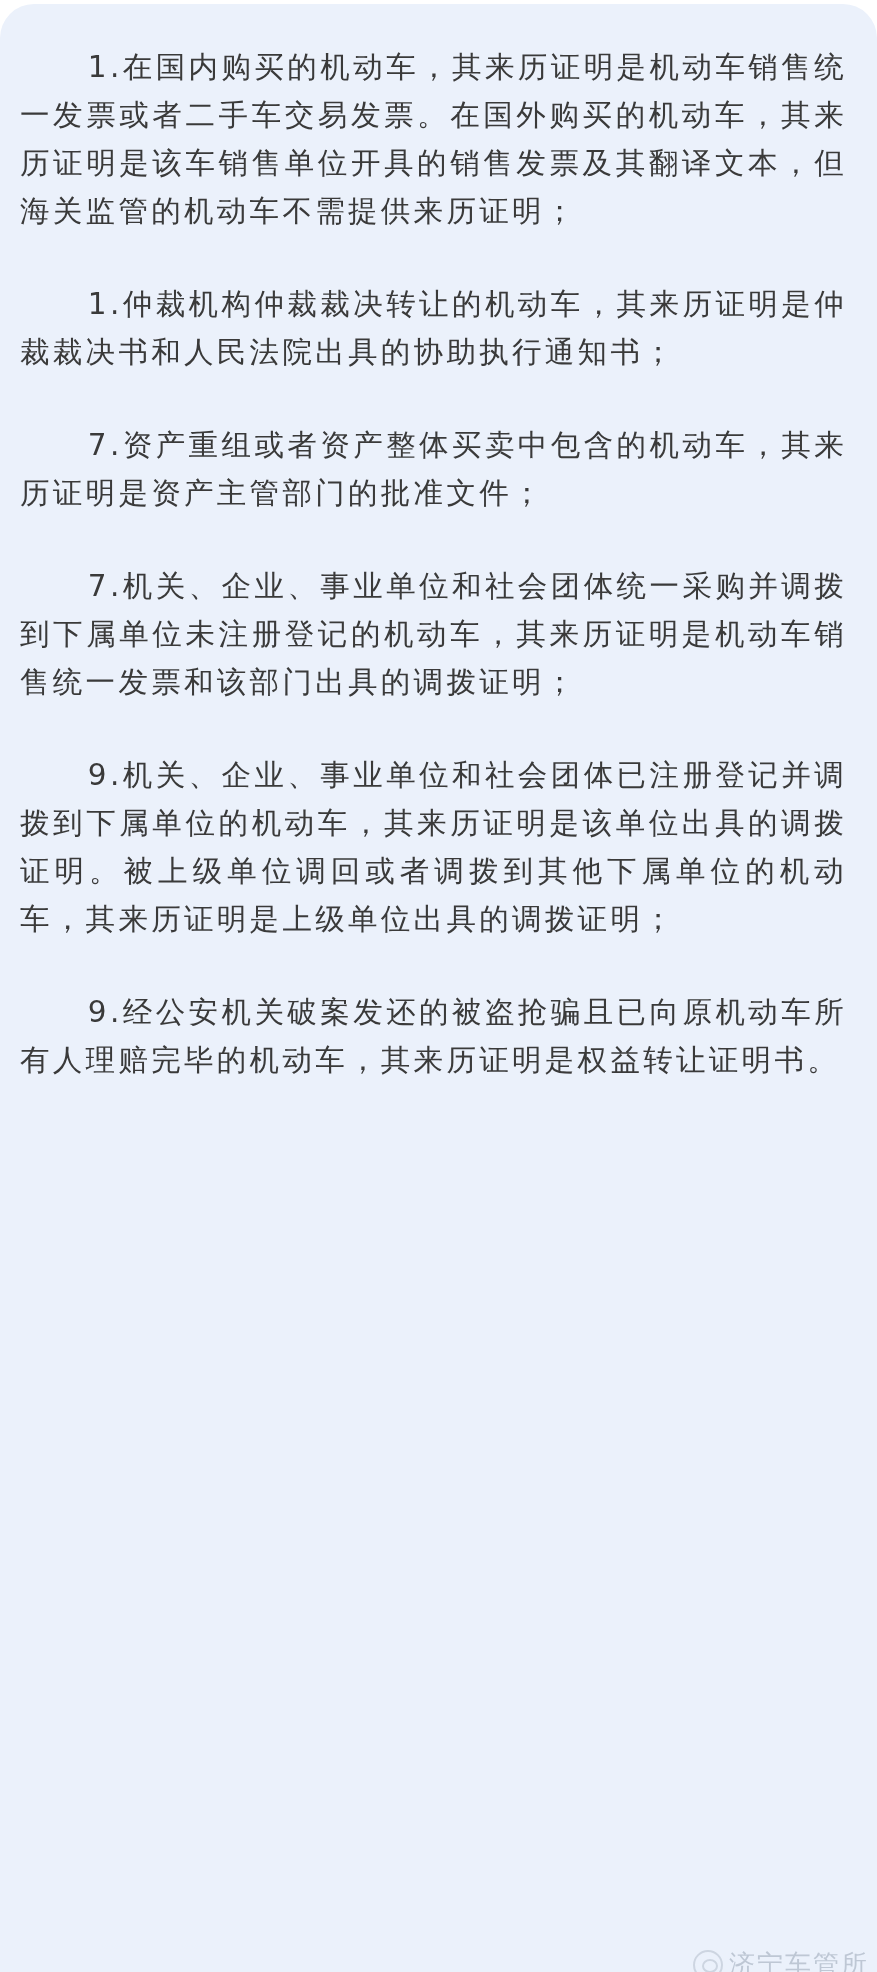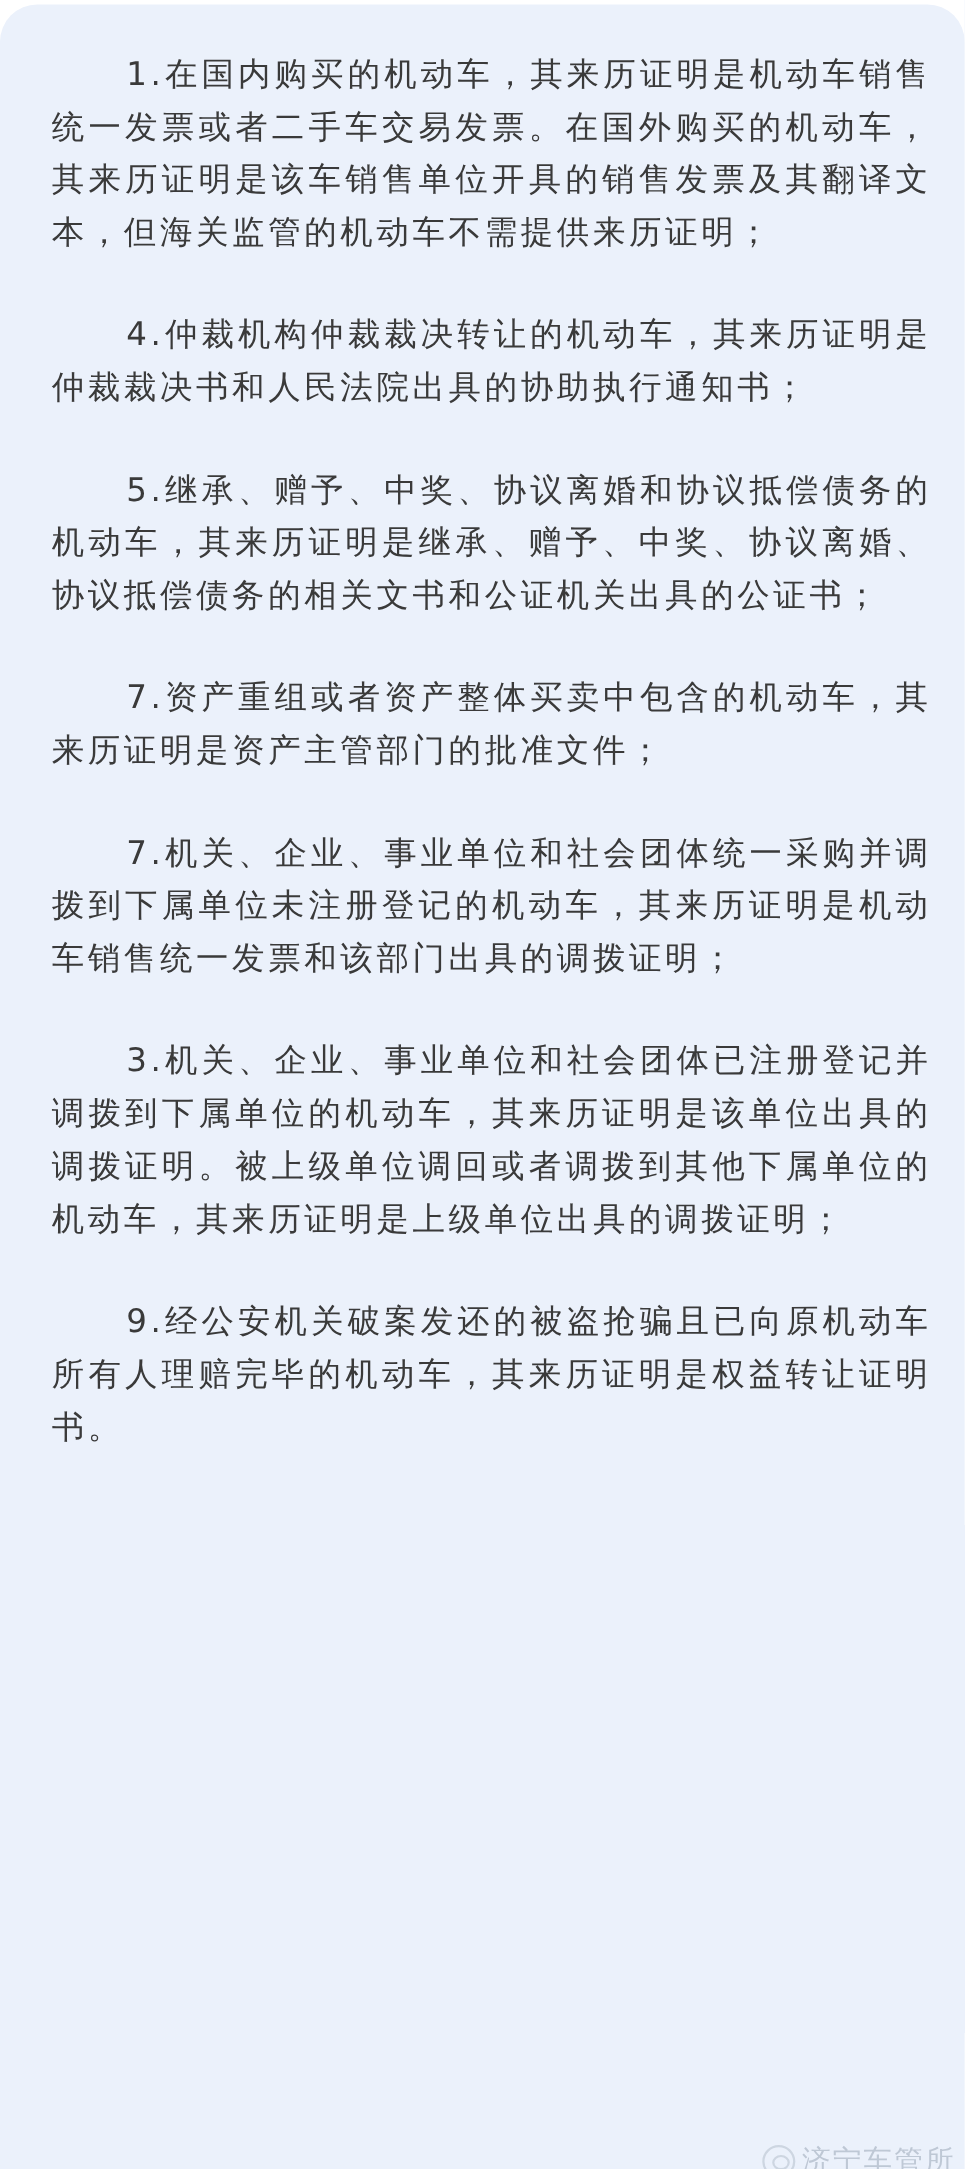--- a/index.html
+++ b/index.html
@@ -16,21 +16,21 @@
     .card {
       position: absolute;
       left: 0;
       top: 4px;
       width: 877px;
       height: 1968px;
       background: #ebf1fb;
       border-top-left-radius: 34px;
       border-top-right-radius: 34px;
       box-sizing: border-box;
-      padding: 39px 30px 0 47px;
+      padding: 39px 30px 0 20px;
     }
     .para {
       font-family: "DejaVu Sans", "Liberation Sans", sans-serif;
       font-size: 29.5px;
       line-height: 48px;
       color: #3a3a3a;
       letter-spacing: 3.3px;
       text-indent: 2.3em;
       margin: 0 0 45px 0;
       text-align: justify;
@@ -68,24 +68,23 @@
       height: 10px;
       border: 2px solid #b5bfcc;
       border-radius: 50%;
     }
   </style>
 </head>
 <body>
 
 <div class="card">
   <p class="para"><span>1.在国内购买的机动车，其来历证明是机动车销售统一发票或者二手车交易发票。在国外购买的机动车，其来历证明是该车销售单位开具的销售发票及其翻译文本，但海关监管的机动车不需提供来历证明；</span></p>
-  <p class="para"><span>4.仲裁机构仲裁裁决转让的机动车，其来历证明是仲裁裁决书和人民法院出具的协助执行通知书；</span></p>
-  <p class="para"><span>5.继承、赠予、中奖、协议离婚和协议抵偿债务的机动车，其来历证明是继承、赠予、中奖、协议离婚、协议抵偿债务的相关文书和公证机关出具的公证书；</span></p>
+  <p class="para"><span>1.仲裁机构仲裁裁决转让的机动车，其来历证明是仲裁裁决书和人民法院出具的协助执行通知书；</span></p>
   <p class="para"><span>7.资产重组或者资产整体买卖中包含的机动车，其来历证明是资产主管部门的批准文件；</span></p>
   <p class="para"><span>7.机关、企业、事业单位和社会团体统一采购并调拨到下属单位未注册登记的机动车，其来历证明是机动车销售统一发票和该部门出具的调拨证明；</span></p>
-  <p class="para"><span>3.机关、企业、事业单位和社会团体已注册登记并调拨到下属单位的机动车，其来历证明是该单位出具的调拨证明。被上级单位调回或者调拨到其他下属单位的机动车，其来历证明是上级单位出具的调拨证明；</span></p>
+  <p class="para"><span>9.机关、企业、事业单位和社会团体已注册登记并调拨到下属单位的机动车，其来历证明是该单位出具的调拨证明。被上级单位调回或者调拨到其他下属单位的机动车，其来历证明是上级单位出具的调拨证明；</span></p>
   <p class="para"><span>9.经公安机关破案发还的被盗抢骗且已向原机动车所有人理赔完毕的机动车，其来历证明是权益转让证明书。</span></p>
 
   <div class="watermark">
     <span class="wm-icon"></span>
     <span>济宁车管所</span>
   </div>
 </div>
 
 </body></html>

